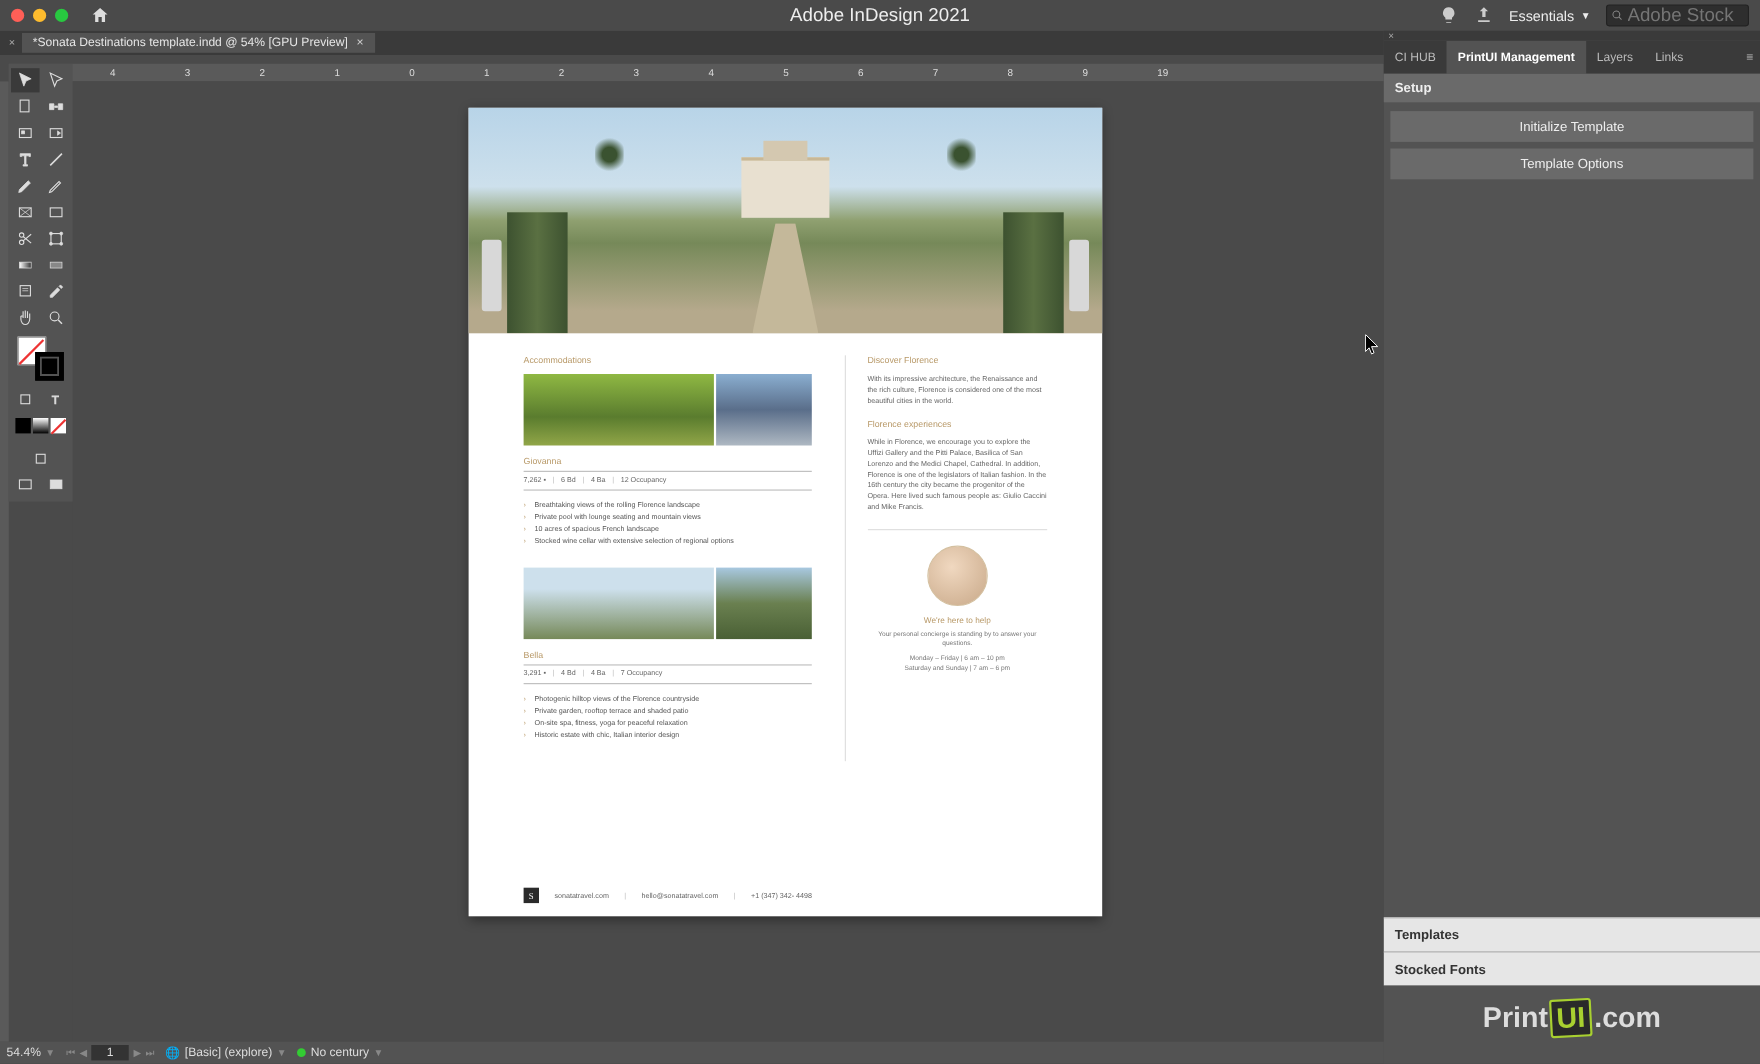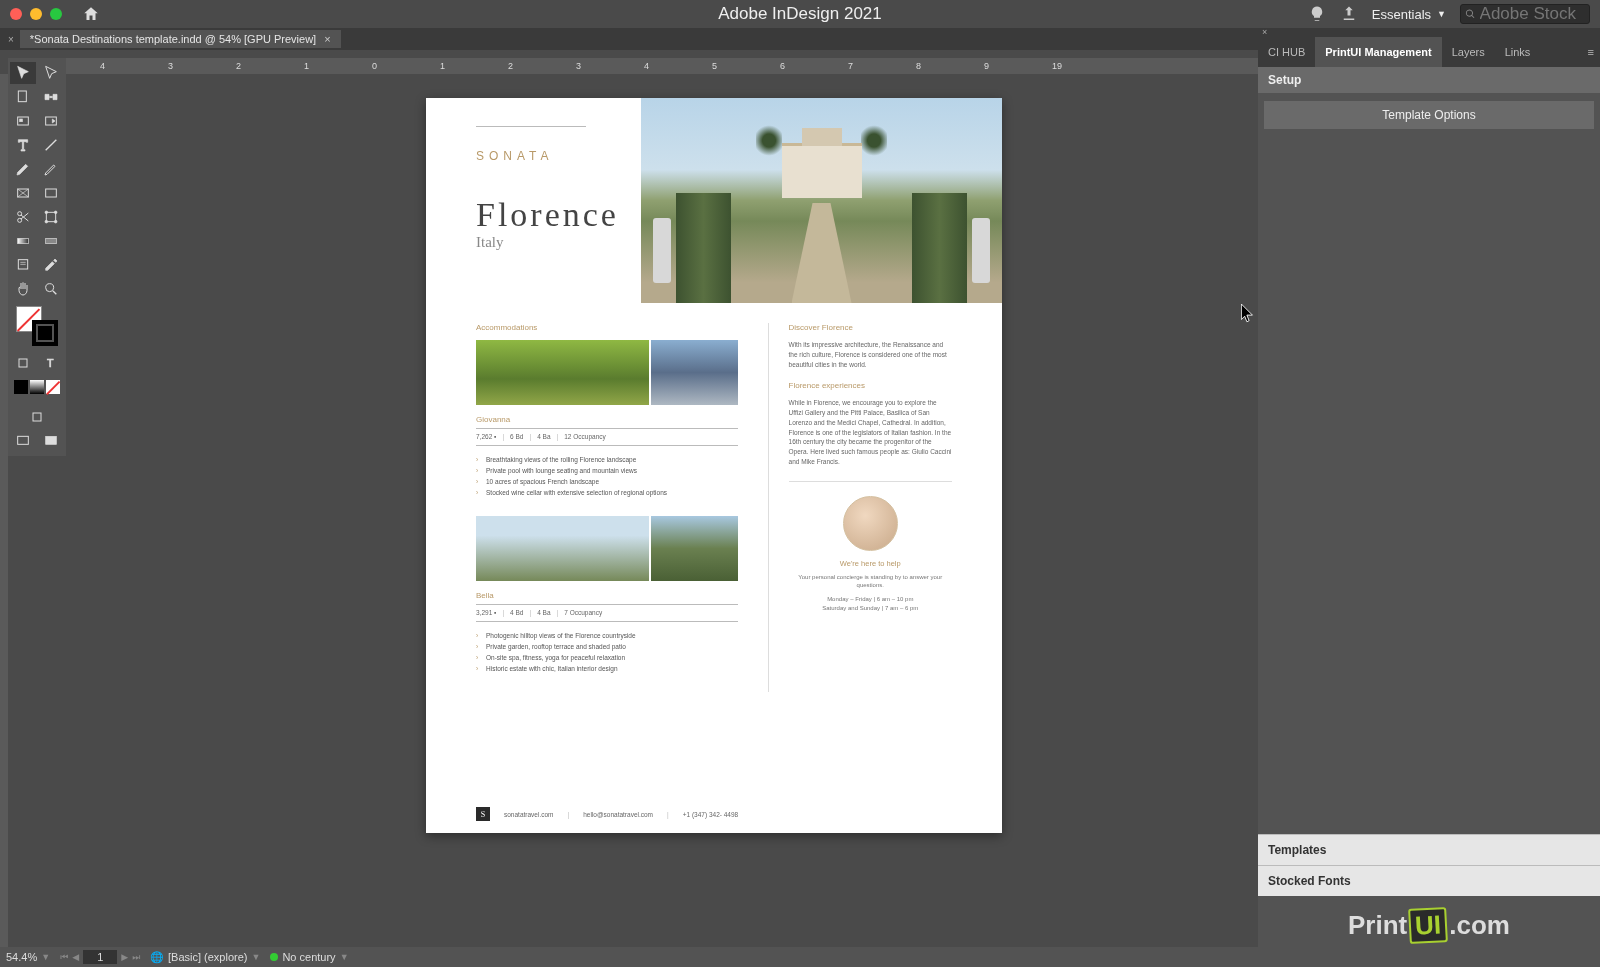--- a/index.html
+++ b/index.html
@@ -359,26 +359,20 @@
         <svg viewBox="0 0 24 24">
           <rect x="4" y="5" width="16" height="12" fill="#ddd"></rect>
         </svg>
       </div>
   </div>
 </div>
 
 <div class="canvas-wrap">
   <div class="page">
     <div class="hero">
-      <div class="hero-left">
-        <div class="brand-rule"></div>
-        <div class="brand">SONATA</div>
-        <div class="city">Florence</div>
-        <div class="country">Italy</div>
-      </div>
       <div class="hero-img">
         <div class="palm l"></div>
           <div class="palm r"></div>
         <div class="villa"></div>
         <div class="hedge l"></div>
           <div class="hedge r"></div>
         <div class="path"></div>
         <div class="statue l"></div>
           <div class="statue r"></div>
       </div>
@@ -456,20 +450,21 @@
       <span class="x">×</span>
     </div>
   <div class="tabs">
     <div class="tab">CI HUB</div>
     <div class="tab active">PrintUI Management</div>
     <div class="tab">Layers</div>
     <div class="tab">Links</div>
     <div class="tab" style="margin-left:auto;padding:0 6px">≡</div>
   </div>
   <div class="setup-hdr">Setup</div>
+  <div class="panel-btn">Initialize Template</div>
   <div class="panel-btn">Template Options</div>
   <div class="spacer"></div>
   <div class="accordion">Templates</div>
   <div class="accordion">Stocked Fonts</div>
   <div class="brand-logo">
     <span class="t">
       <span>Print</span>
         <span class="u">UI</span>
         <span>.com</span>
     </span>

